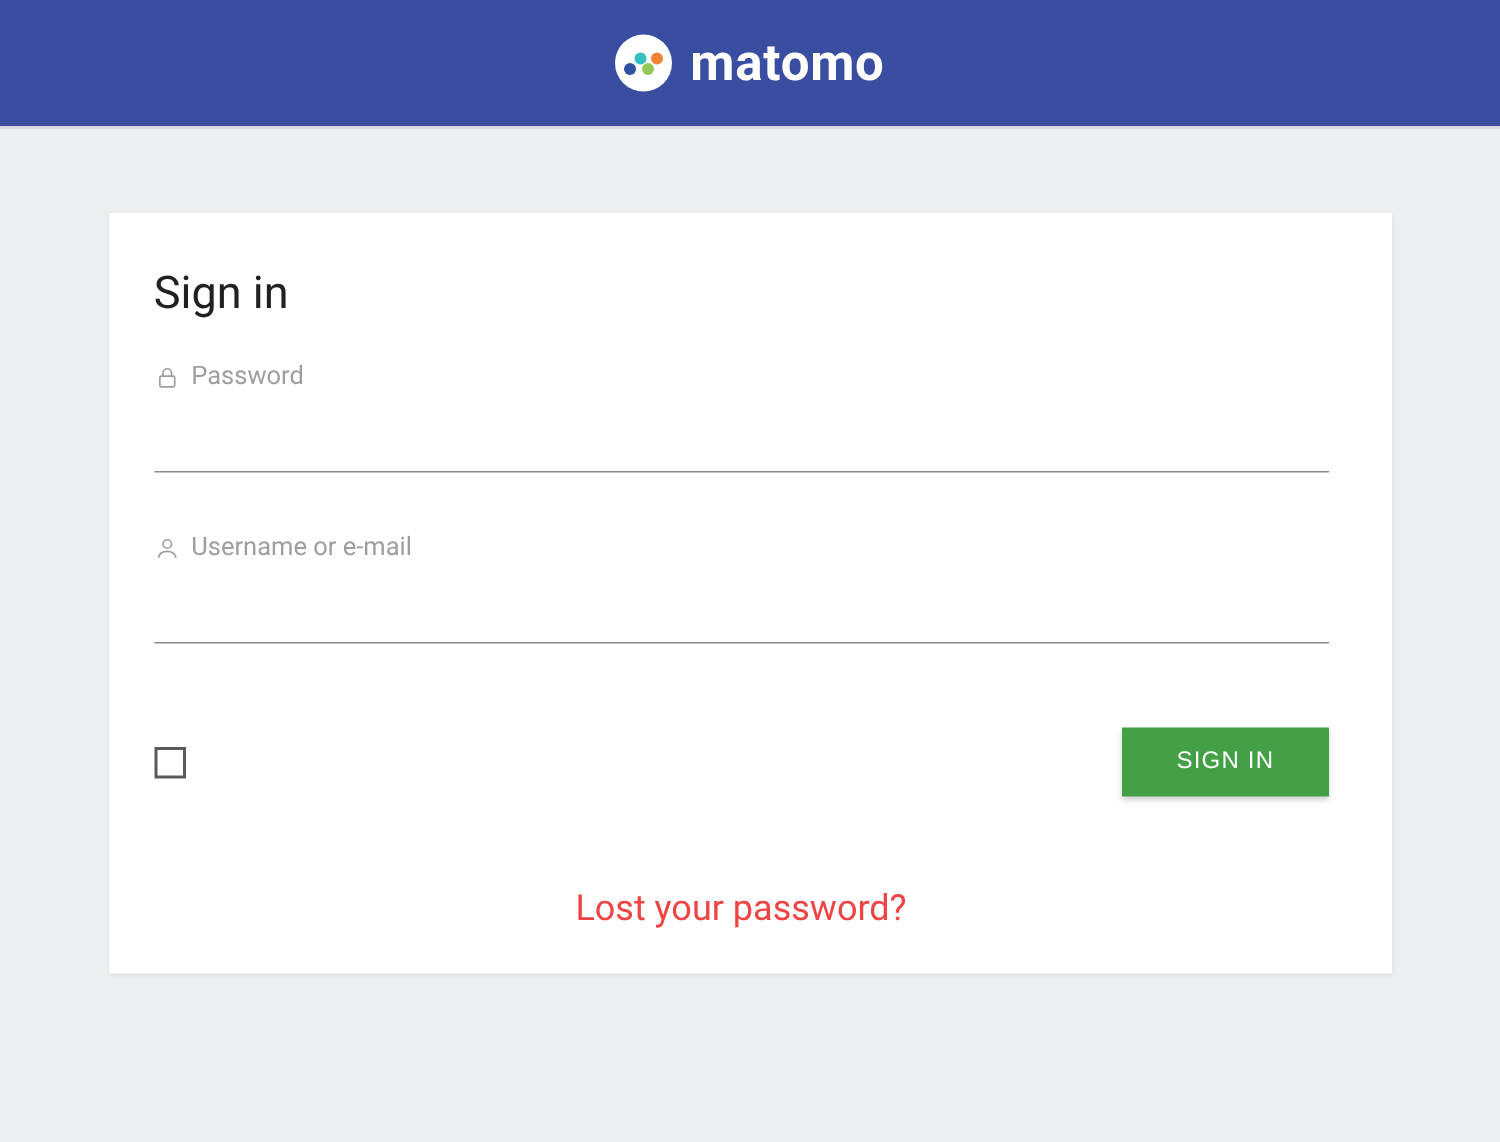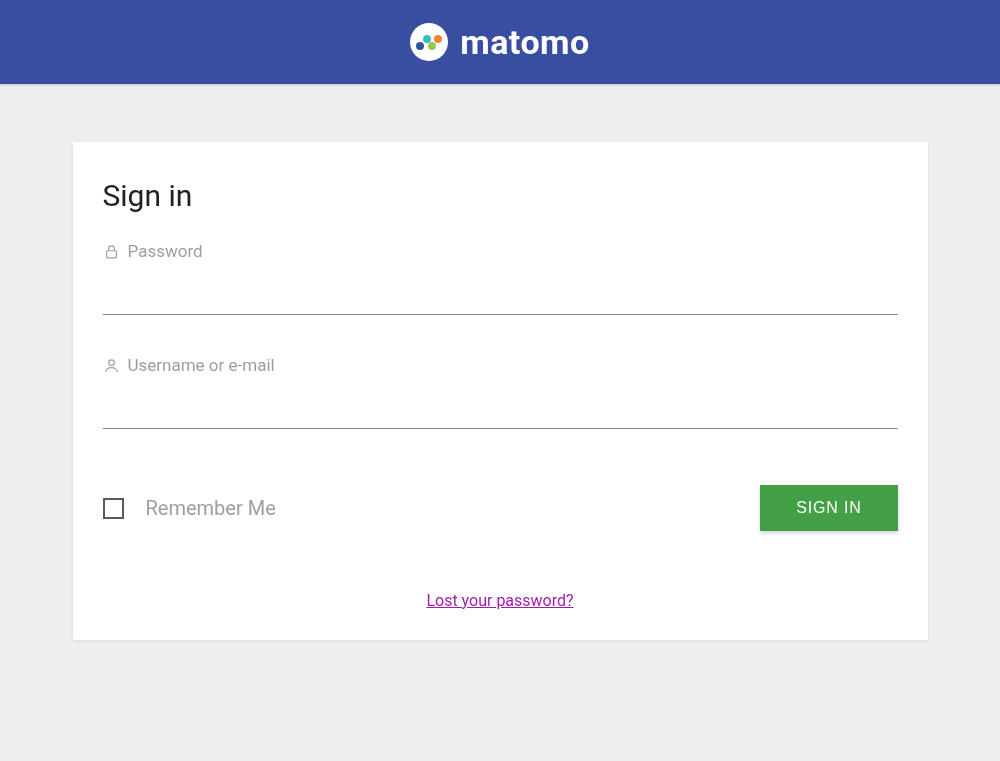--- a/index.html
+++ b/index.html
@@ -39,21 +39,21 @@
     .logo-text {
       color: #fff;
       font-size: 34px;
       font-weight: 700;
       letter-spacing: 0.5px;
     }
     .card {
       background: #fff;
       width: 855px;
       margin: 56px auto 0;
-      padding: 36px 30px 30px 30px;
+      padding: 36px 42px 30px 30px;
       box-shadow: 0 1px 3px rgba(0,0,0,0.08);
     }
     .title {
       font-size: 30px;
       color: #212121;
       font-weight: 400;
       margin-bottom: 28px;
     }
     .field {
       margin-bottom: 40px;
@@ -115,23 +115,22 @@
       font-size: 16px;
       font-weight: 500;
       letter-spacing: 0.8px;
       cursor: pointer;
       box-shadow: 0 2px 4px rgba(0,0,0,0.18);
     }
     .lost-pw-row {
       text-align: center;
     }
     .lost-pw {
-      color: #a21caf;
-      font-size: 16px;
-      text-decoration: underline;
+      color: #ef4444;
+      font-size: 24px;
       cursor: pointer;
     }
   </style>
 </head>
 <body>
 
 <div class="header">
   <div class="logo-wrap">
     <div class="logo-circle">
       <svg width="28" height="18" viewBox="0 0 28 18">
@@ -166,21 +165,20 @@
         <path d="M4 21c0-4 4-6 8-6s8 2 8 6"></path>
       </svg>
       <span>Username or e-mail</span>
     </div>
     <input class="field-input" type="text" value="" style="">
   </div>
 
   <div class="actions-row">
     <label class="remember">
       <span class="checkbox"></span>
-      <span class="remember-label">Remember Me</span>
     </label>
     <button class="signin-btn">SIGN IN</button>
   </div>
 
   <div class="lost-pw-row">
     <a class="lost-pw">Lost your password?</a>
   </div>
 </div>
 
 </body></html>

